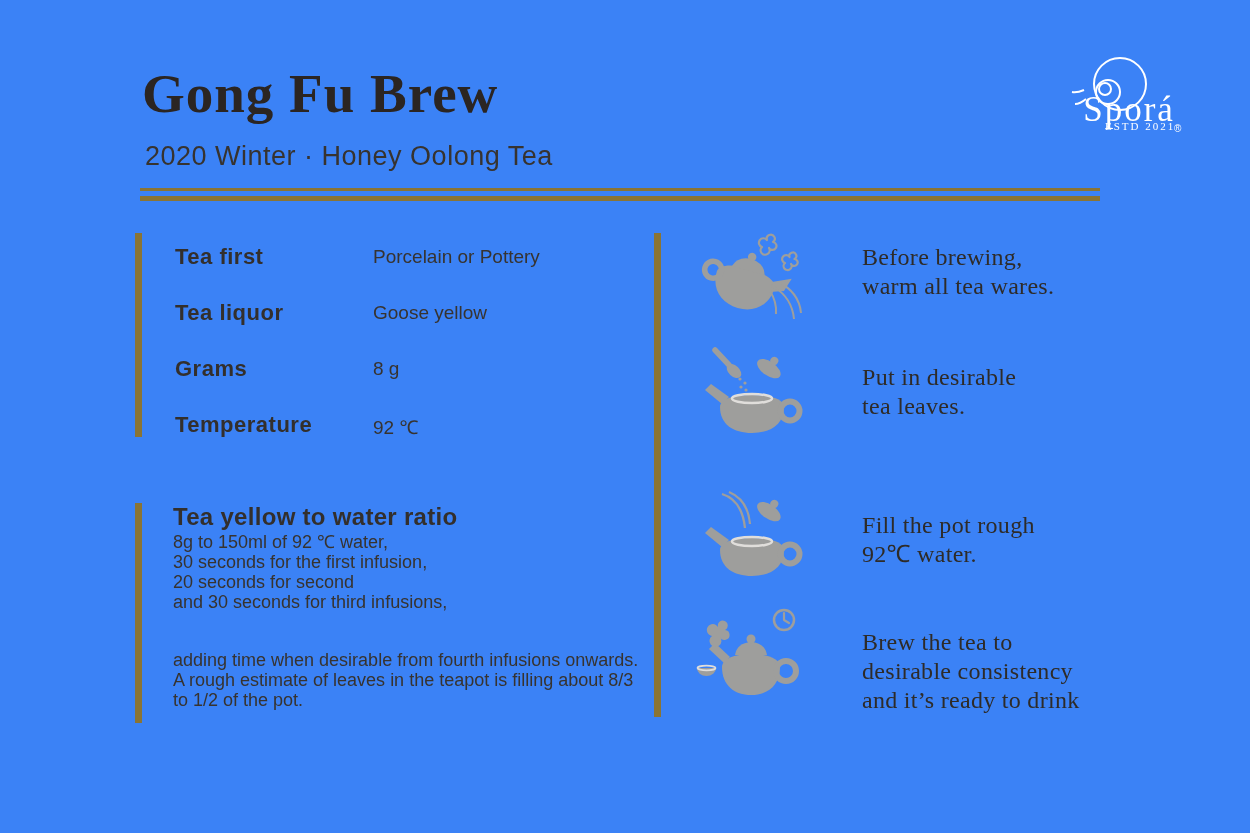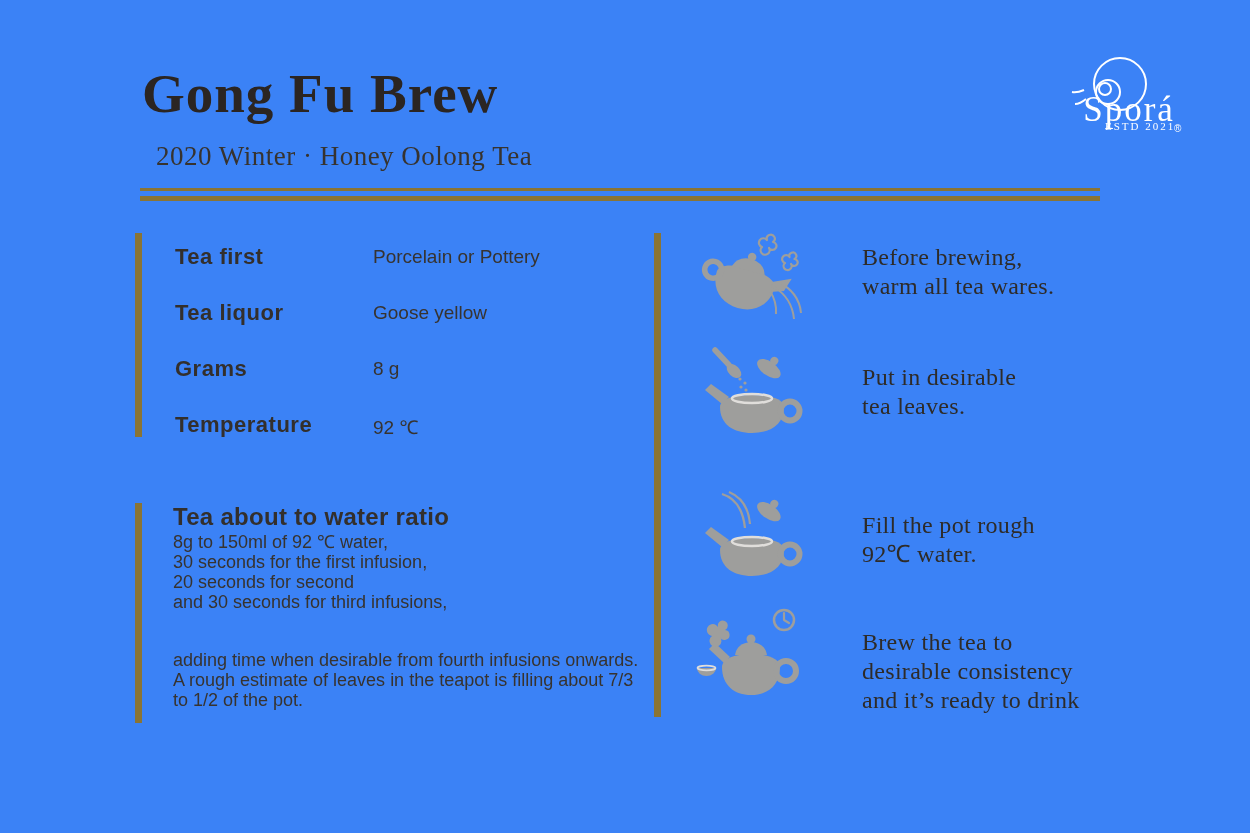--- a/index.html
+++ b/index.html
@@ -2,21 +2,21 @@
 <html><head>
 <meta charset="utf-8">
 <style>
   html,body{margin:0;padding:0;background:#e0dedb;}
   .poster{position:relative;width:1250px;height:833px;background:#3b82f6;
           font-family:"Liberation Sans",sans-serif;overflow:hidden;}
 
   
   .title{position:absolute;left:142px;top:64px;font-family:"Liberation Serif",serif;
          font-weight:700;font-size:55px;line-height:1.1;color:#2b2522;letter-spacing:1px;}
-  .subtitle{position:absolute;left:156px;top:141px;font-family:Liberation Serif, serif;
+  .subtitle{position:absolute;left:145px;top:141px;font-family:Liberation Sans, sans-serif;
          font-size:27px;color:#37332f;letter-spacing:0.5px;}
   .rule{position:absolute;background:#8a7434;}
   .rule-top{left:140px;top:188px;width:960px;height:3px;}
   .rule-bottom{left:140px;top:196px;width:960px;height:5px;}
 
   
   .logo{position:absolute;left:1050px;top:50px;width:150px;height:95px;color:#ffffff;}
   .logo svg{position:absolute;left:0;top:0;}
   .logo-name{position:absolute;left:19px;top:40px;width:120px;text-align:center;
          font-family:"Liberation Serif",serif;font-size:35px;letter-spacing:2px;}
@@ -88,30 +88,30 @@
   </div>
   <div class="spec-row row2">
     <div class="spec-label">Grams</div>
     <div class="spec-value">8 g</div>
   </div>
   <div class="spec-row row3">
     <div class="spec-label">Temperature</div>
     <div class="spec-value">92 ℃</div>
   </div>
 
-  <div class="ratio-heading">Tea about to water ratio</div>
+  <div class="ratio-heading">Tea yellow to water ratio</div>
   <div class="ratio-para ratio-para1">
     <div>8g to 150ml of 92 ℃ water,</div>
     <div>30 seconds for the first infusion,</div>
     <div>20 seconds for second</div>
     <div>and 30 seconds for third infusions,</div>
   </div>
   <div class="ratio-para ratio-para2">
     <div>adding time when desirable from fourth infusions onwards.</div>
-    <div>A rough estimate of leaves in the teapot is filling about 7/3</div>
+    <div>A rough estimate of leaves in the teapot is filling about 8/3</div>
     <div>to 1/2 of the pot.</div>
   </div>
 
   <div class="step-icon icon1" aria-label="teapot-pouring-steam-icon">
     <svg width="118" height="95" viewBox="0 0 118 95">
       <g transform="rotate(16 45 52)" fill="#9e9e9c">
         <path d="M15,50 C15,68 28,79 45,79 C62,79 75,68 75,50 C75,42 62,38 45,38 C28,38 15,42 15,50 Z"></path>
         <path d="M28,40 Q31,29 45,28 Q59,29 62,40 Z"></path>
         <circle cx="45" cy="26" r="4.2"></circle>
         <path d="M72,44 L89,36 L85,50 L71,55 Z"></path>

